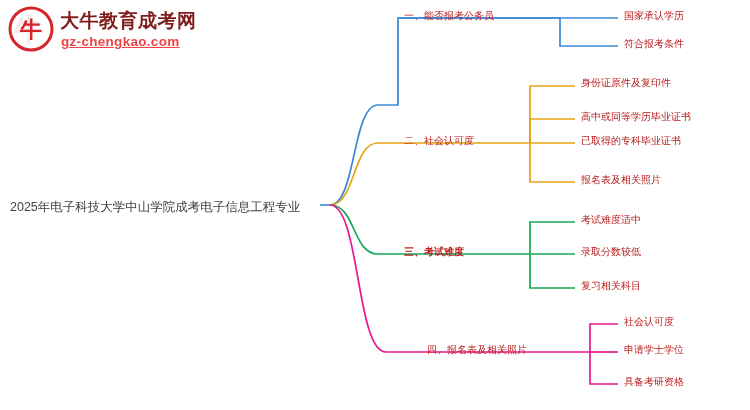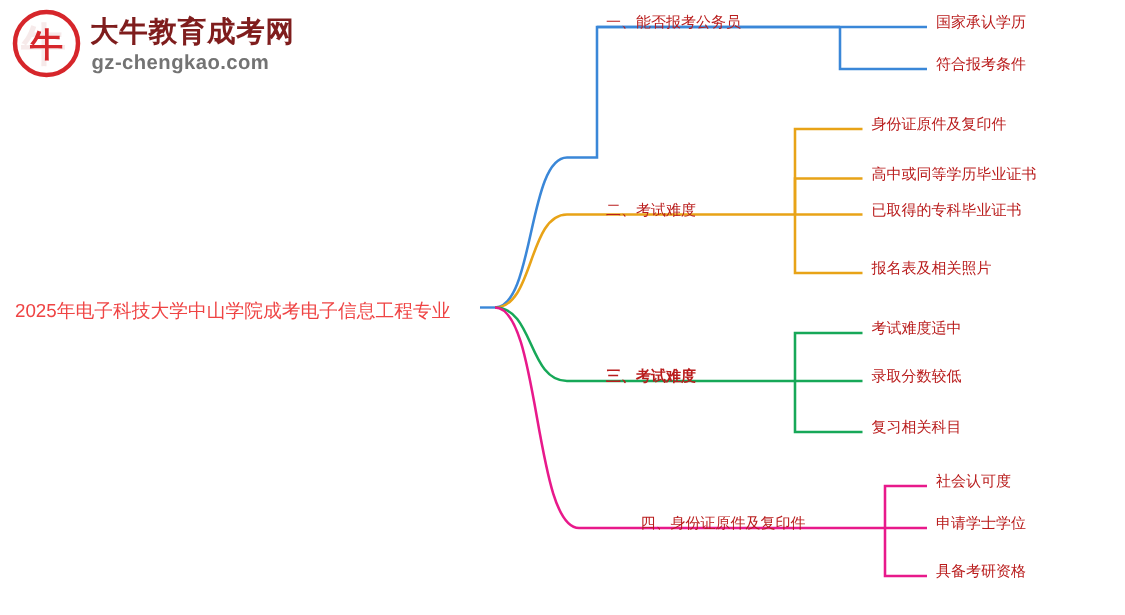--- a/index.html
+++ b/index.html
@@ -31,21 +31,21 @@
     font-size: 10px;
     color: #b91c1c;
     white-space: nowrap;
     line-height: 1.2;
   }
   .root-label {
     position: absolute;
     left: 10px;
     top: 199px;
     font-size: 12.5px;
-    color: #ef4444;
+    color: #404040;
     white-space: nowrap;
   }
   
   .logo-wrap {
     position: absolute;
     left: 8px;
     top: 6px;
     width: 210px;
     height: 54px;
   }
@@ -65,23 +65,24 @@
     color: #7f1d1d;
     letter-spacing: 0.5px;
     white-space: nowrap;
   }
   .logo-text-sub {
     position: absolute;
     left: 53px;
     top: 28px;
     font-size: 13.5px;
     font-weight: bold;
-    color: #737373;
+    color: #ef4444;
     letter-spacing: 0.3px;
     white-space: nowrap;
+    text-decoration: underline;
   }
   .watermark {
     position: absolute;
     left: 6px;
     top: 4px;
     font-size: 30px;
     color: #f0d9d9;
     opacity: 0.55;
     font-weight: bold;
   }
@@ -127,29 +128,29 @@
     <path d="M590,352 L618,352" stroke="#e8198b" stroke-width="1.7" fill="none"></path>
     <path d="M590,352 L590,384 L618,384" stroke="#e8198b" stroke-width="1.7" fill="none"></path>
   </svg>
 
   <div class="root-label">2025年电子科技大学中山学院成考电子信息工程专业</div>
 
   <div class="node-label" style="left:404px; top:10px;">一、能否报考公务员</div>
   <div class="node-label" style="left:624px; top:10px;text-align:right;">国家承认学历</div>
   <div class="node-label" style="left:624px; top:38px;">符合报考条件</div>
 
-  <div class="node-label" style="left:404px; top:135px;">二、考试难度</div>
-  <div class="node-label" style="left:581px; top:78px;">身份证原件及复印件</div>
+  <div class="node-label" style="left:404px; top:135px;">二、社会认可度</div>
+  <div class="node-label" style="left:581px; top:78px;font-family:Liberation Mono, monospace;">身份证原件及复印件</div>
   <div class="node-label" style="left:581px; top:111px;">高中或同等学历毕业证书</div>
   <div class="node-label" style="left:581px; top:135px;">已取得的专科毕业证书</div>
   <div class="node-label" style="left:581px; top:174px;">报名表及相关照片</div>
 
   <div class="node-label" style="left:404px; top:246px;font-weight:bold;">三、考试难度</div>
   <div class="node-label" style="left:581px; top:214px;text-align:right;">考试难度适中</div>
   <div class="node-label" style="left:581px; top:246px;">录取分数较低</div>
   <div class="node-label" style="left:581px; top:280px;">复习相关科目</div>
 
-  <div class="node-label" style="left:427px; top:344px;">四、身份证原件及复印件</div>
+  <div class="node-label" style="left:427px; top:344px;">四、报名表及相关照片</div>
   <div class="node-label" style="left:624px; top:316px;">社会认可度</div>
   <div class="node-label" style="left:624px; top:344px;">申请学士学位</div>
   <div class="node-label" style="left:624px; top:376px;">具备考研资格</div>
 
 </div>
 
 </body></html>

